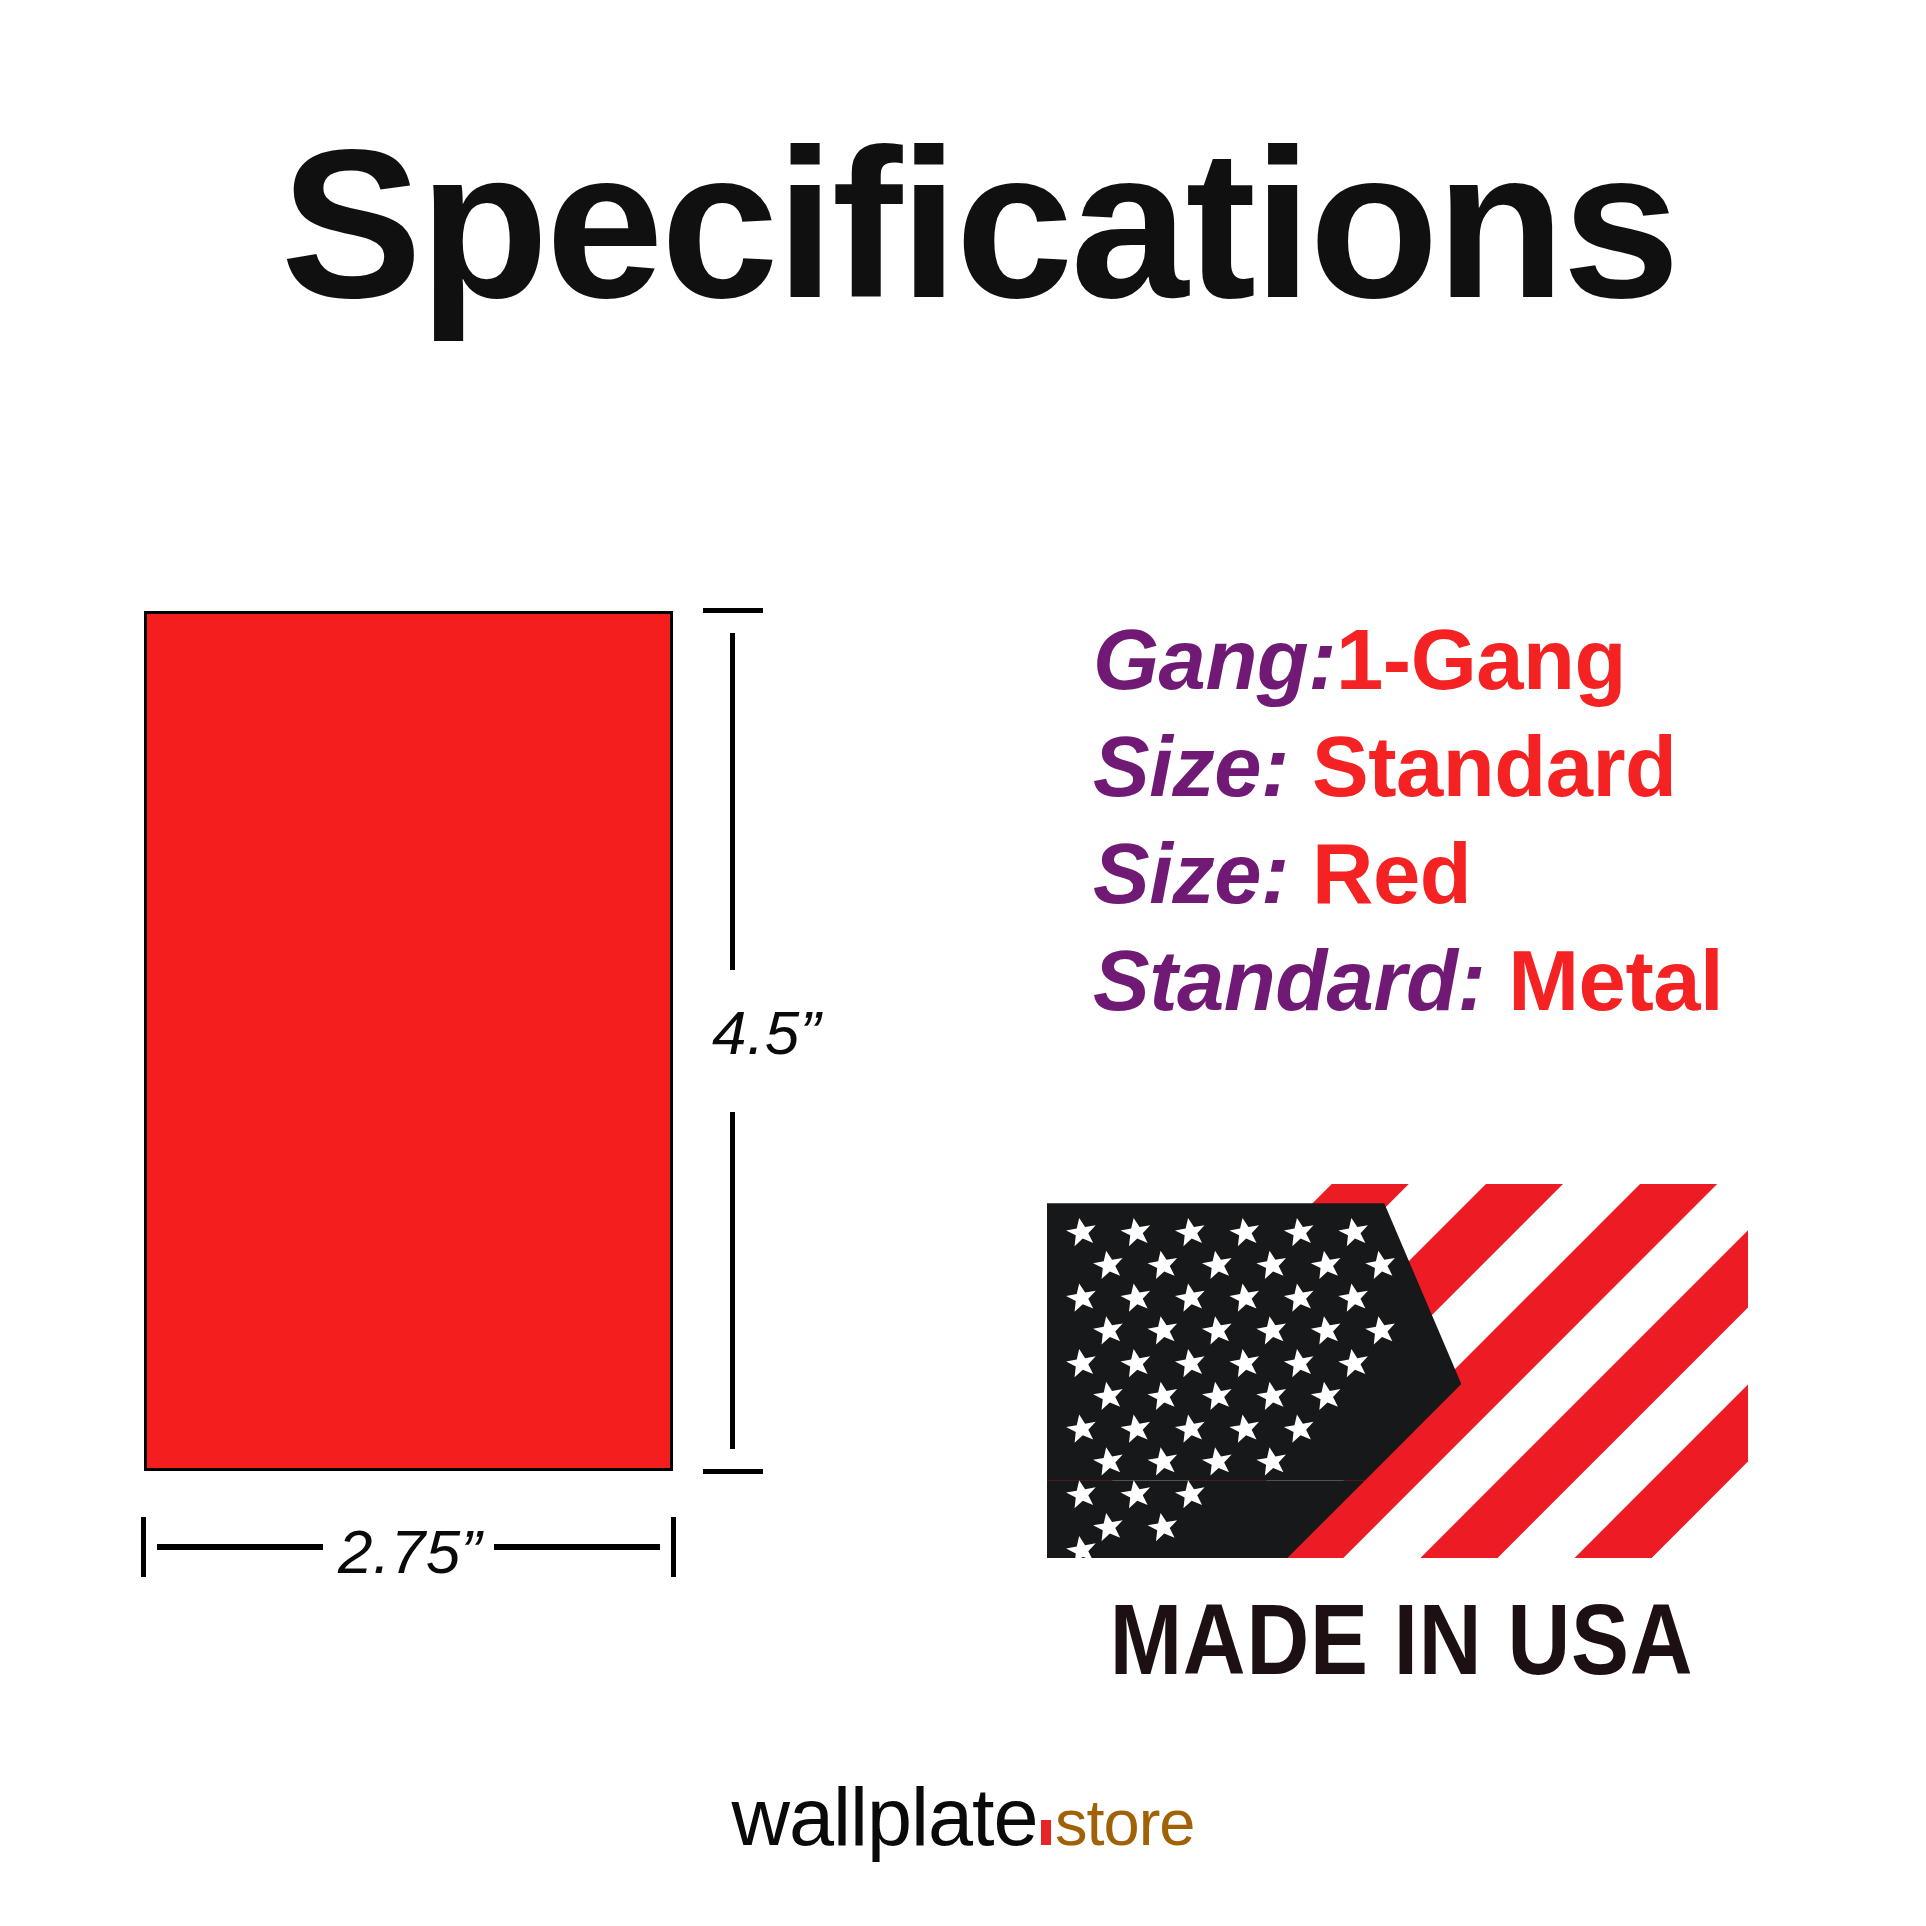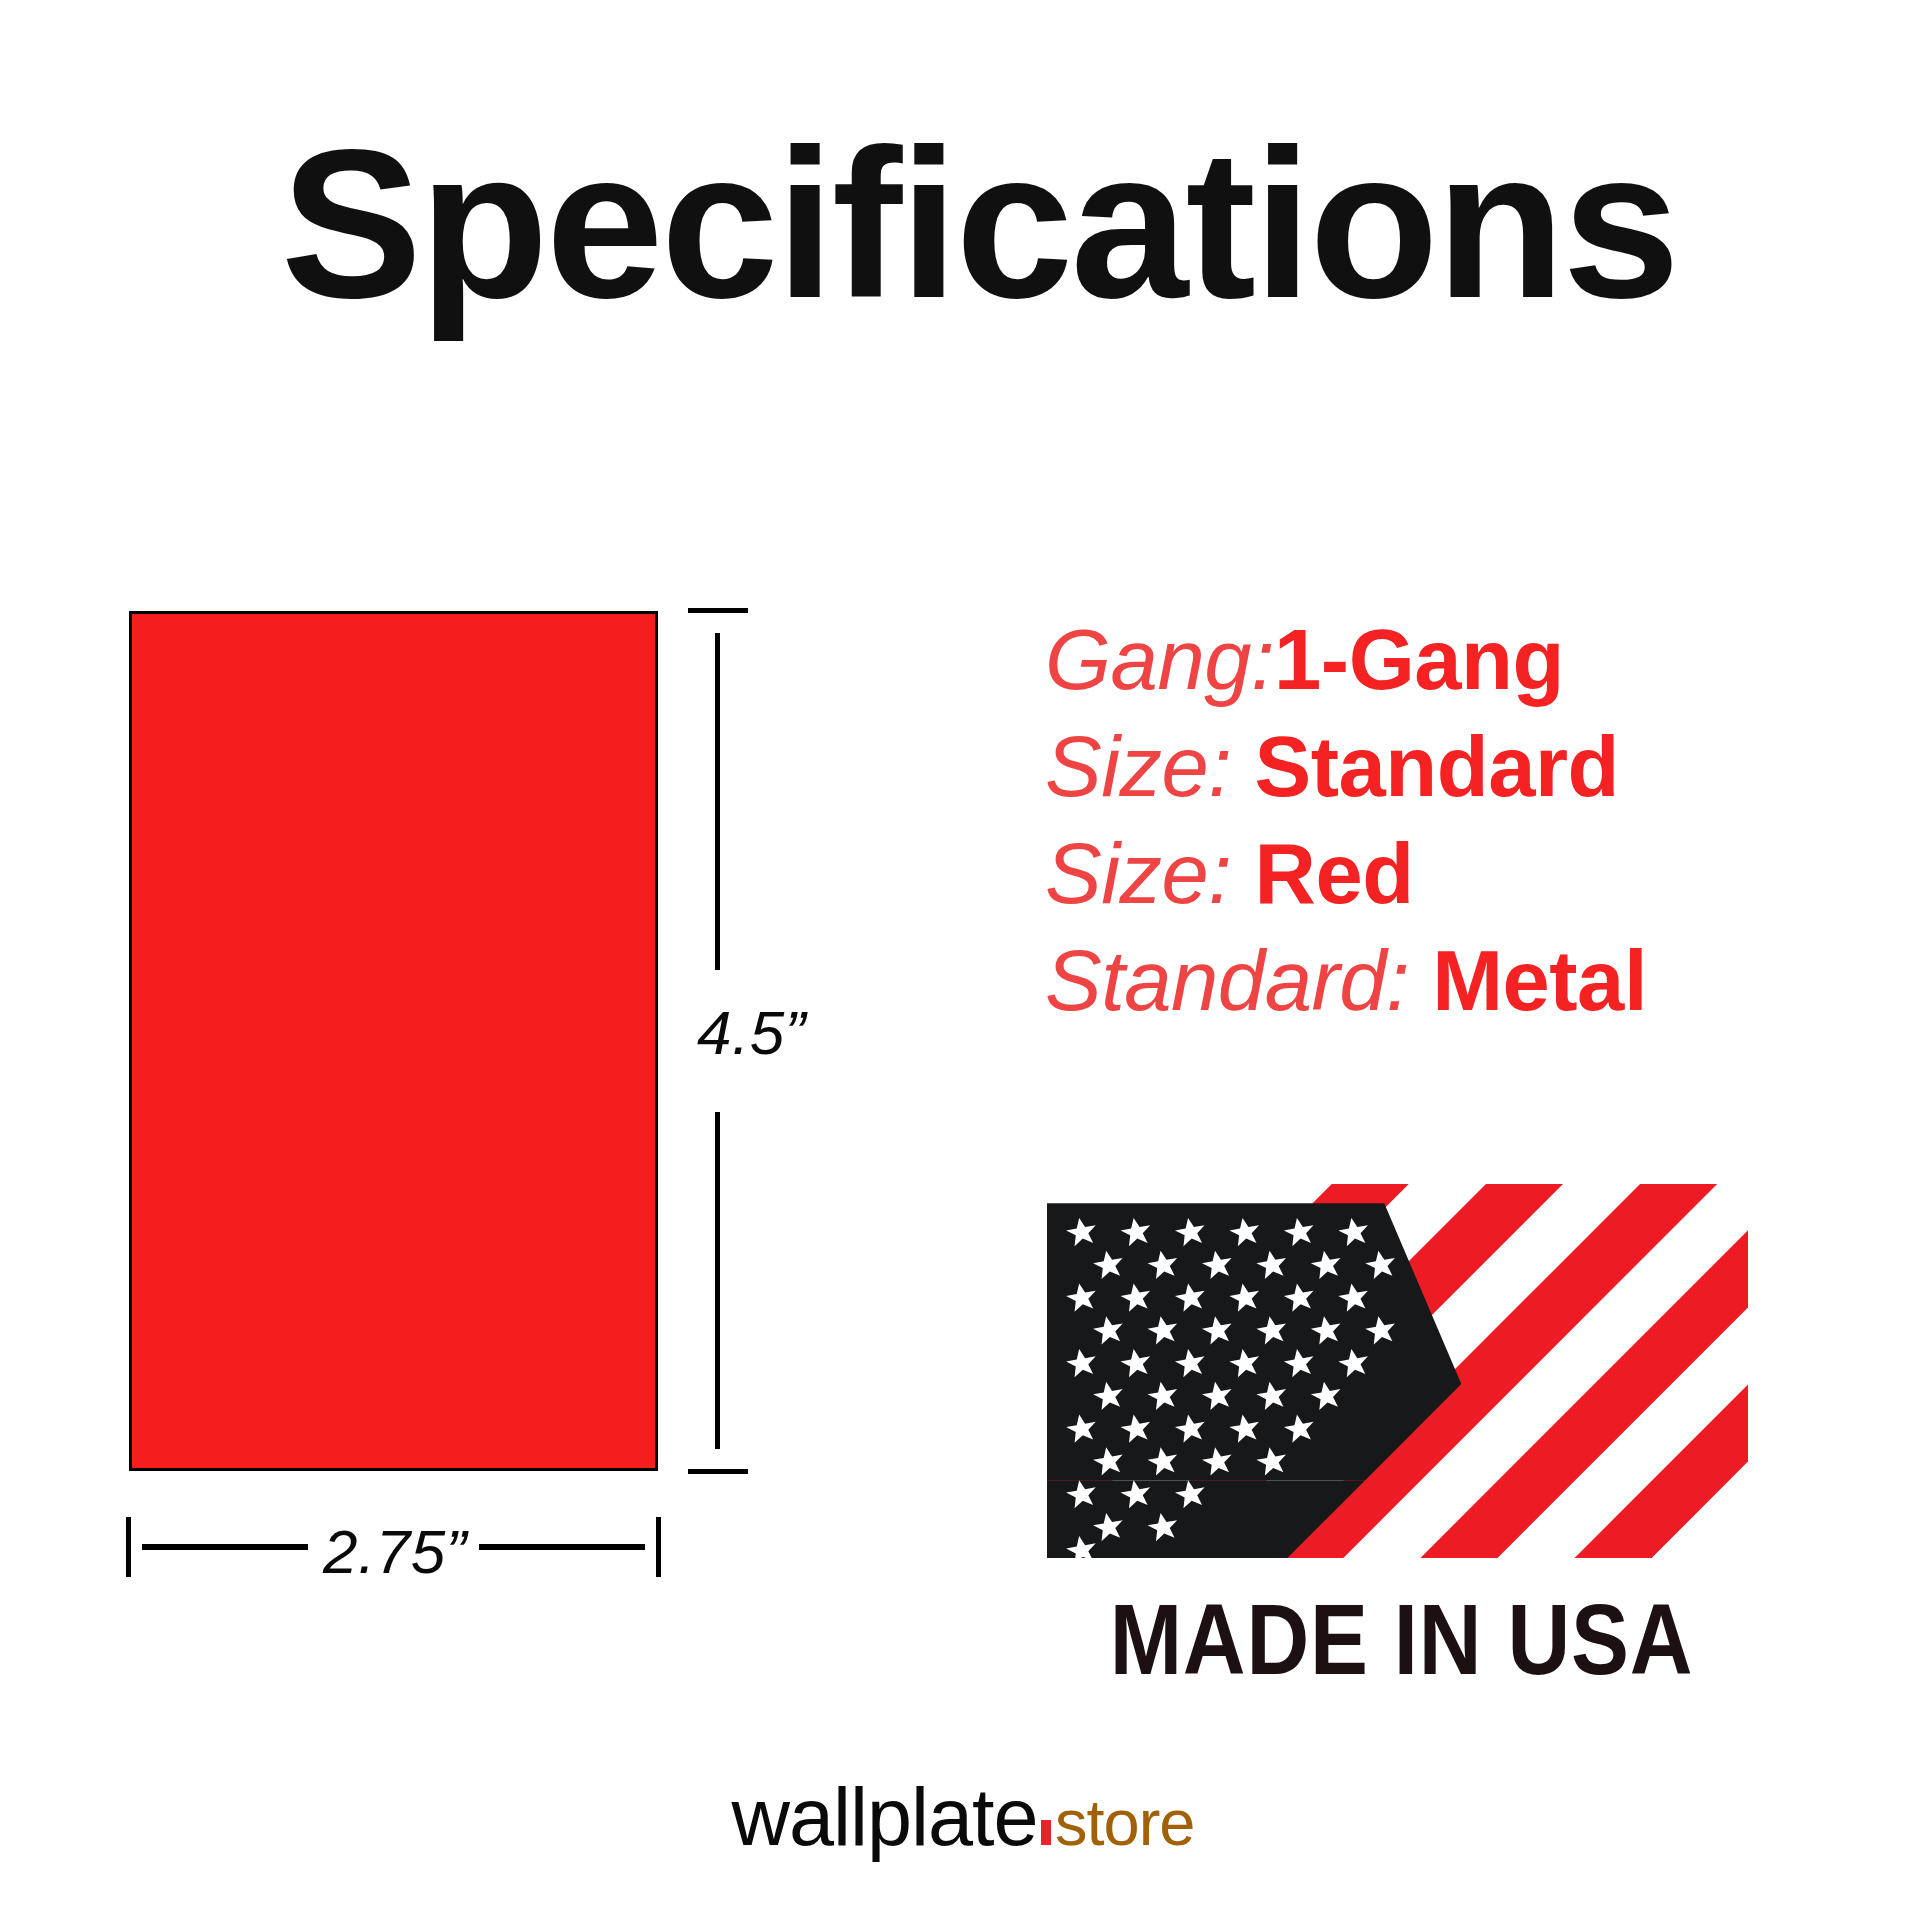--- a/index.html
+++ b/index.html
@@ -29,21 +29,21 @@
     font-weight: 700;
     letter-spacing: -2.9px;
     color: #101010;
     line-height: 1;
     white-space: nowrap;
   }
 
   
   #swatch-area {
     position: absolute;
-    left: 0;
+    left: 15px;
     top: 0;
     width: 963px;
     height: 1726px;
   }
 
   #product-swatch {
     position: absolute;
     left: 129px;
     top: 611px;
     width: 529px;
@@ -142,24 +142,25 @@
     top: 606px;
     width: 819px;
   }
   .spec-row {
     font-family: "Liberation Sans", sans-serif;
     font-size: 85px;
     line-height: 107px;
     white-space: nowrap;
   }
   .spec-key {
-    font-weight: 400;
+    font-weight: 700;
     font-style: italic;
-    color: #ef4444;
+    color: #701a75;
     letter-spacing: -0.5px;
+    margin-left: 48px;
   }
   .spec-val {
     font-weight: 700;
     font-style: normal;
     color: #F42222;
     letter-spacing: -0.5px;
   }
 
   
   #flag-badge {

